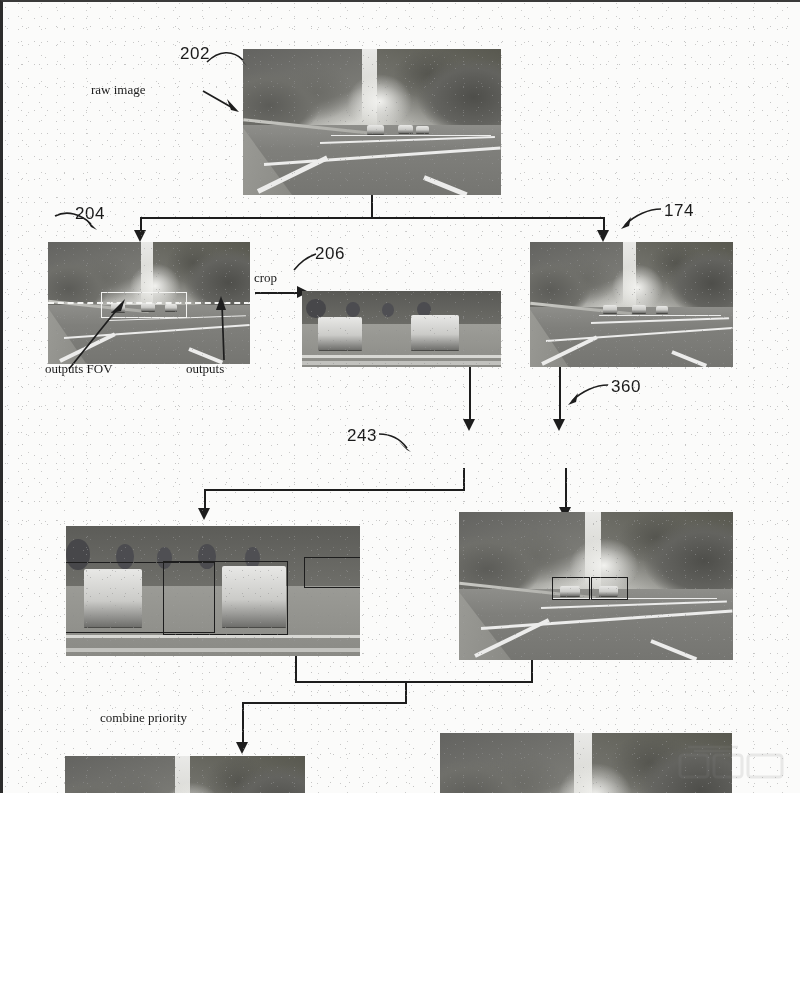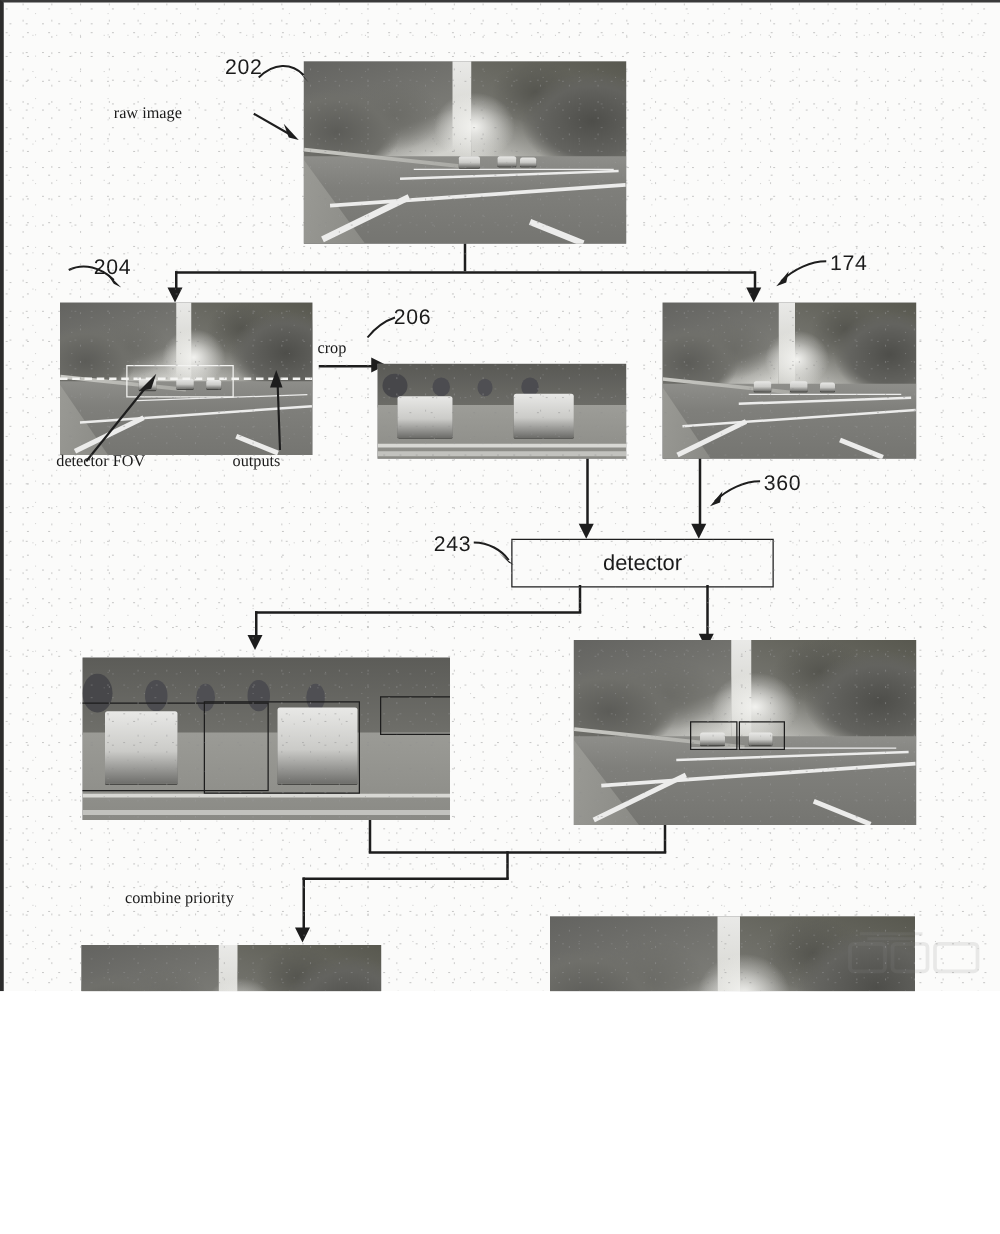--- a/index.html
+++ b/index.html
@@ -211,21 +211,21 @@
   <div class="lbl num" style="left:25px; top:202px;margin-left:47px;">204</div>
   <svg class="leader" style="left:50px; top:206px;" width="48" height="26">
     <path d="M2,8 C14,2 28,6 38,16" stroke="#1d1d1d" stroke-width="1.6" fill="none"></path>
     <path d="M44,22 L32,10 L38,19 Z" fill="#1d1d1d"></path>
   </svg>
 
   <svg class="leader" style="left:60px; top:295px;" width="70" height="78">
     <line x1="6" y1="72" x2="56" y2="10" stroke="#1d1d1d" stroke-width="1.7"></line>
     <path d="M62,2 L48,16 L58,14 Z" fill="#1d1d1d"></path>
   </svg>
-  <div class="lbl txt" style="left:42px; top:360px;">detector FOV</div>
+  <div class="lbl txt" style="left:42px; top:360px;">outputs FOV</div>
 
   <svg class="leader" style="left:205px; top:292px;" width="24" height="70">
     <line x1="16" y1="66" x2="14" y2="10" stroke="#1d1d1d" stroke-width="1.7"></line>
     <path d="M13,2 L8,16 L18,16 Z" fill="#1d1d1d"></path>
   </svg>
   <div class="lbl txt" style="left:183px; top:360px;">outputs</div>
 
   <div class="lbl txt" style="left:251px; top:269px;">crop</div>
   <div class="ln h" style="left:252px; top:290px; width:44px;"></div>
   <div class="arrow right" style="left:294px; top:284px;"></div>
@@ -279,23 +279,20 @@
     <path d="M42,4 C30,4 16,10 6,20" stroke="#1d1d1d" stroke-width="1.6" fill="none"></path>
     <path d="M2,24 L12,12 L10,21 Z" fill="#1d1d1d"></path>
   </svg>
 
   <div class="ln v" style="left:466px; top:365px; height:55px;"></div>
   <div class="arrow" style="left:460px; top:417px;"></div>
 
   <div class="ln v" style="left:556px; top:365px; height:55px;"></div>
   <div class="arrow" style="left:550px; top:417px;"></div>
 
-  <div class="detector-box" style="left:406px; top:429px; width:208px; height:37px;">
-    <span>detector</span>
-  </div>
   <div class="lbl num" style="left:344px; top:424px;">243</div>
   <svg class="leader" style="left:374px; top:428px;" width="36" height="24">
     <path d="M2,4 C14,4 24,10 30,18" stroke="#1d1d1d" stroke-width="1.6" fill="none"></path>
     <path d="M34,22 L22,12 L30,20 Z" fill="#1d1d1d"></path>
   </svg>
 
   <div class="ln v" style="left:460px; top:466px; height:22px;"></div>
   <div class="ln h" style="left:201px; top:487px; width:261px;"></div>
   <div class="ln v" style="left:201px; top:487px; height:22px;"></div>
   <div class="arrow" style="left:195px; top:506px;"></div>

